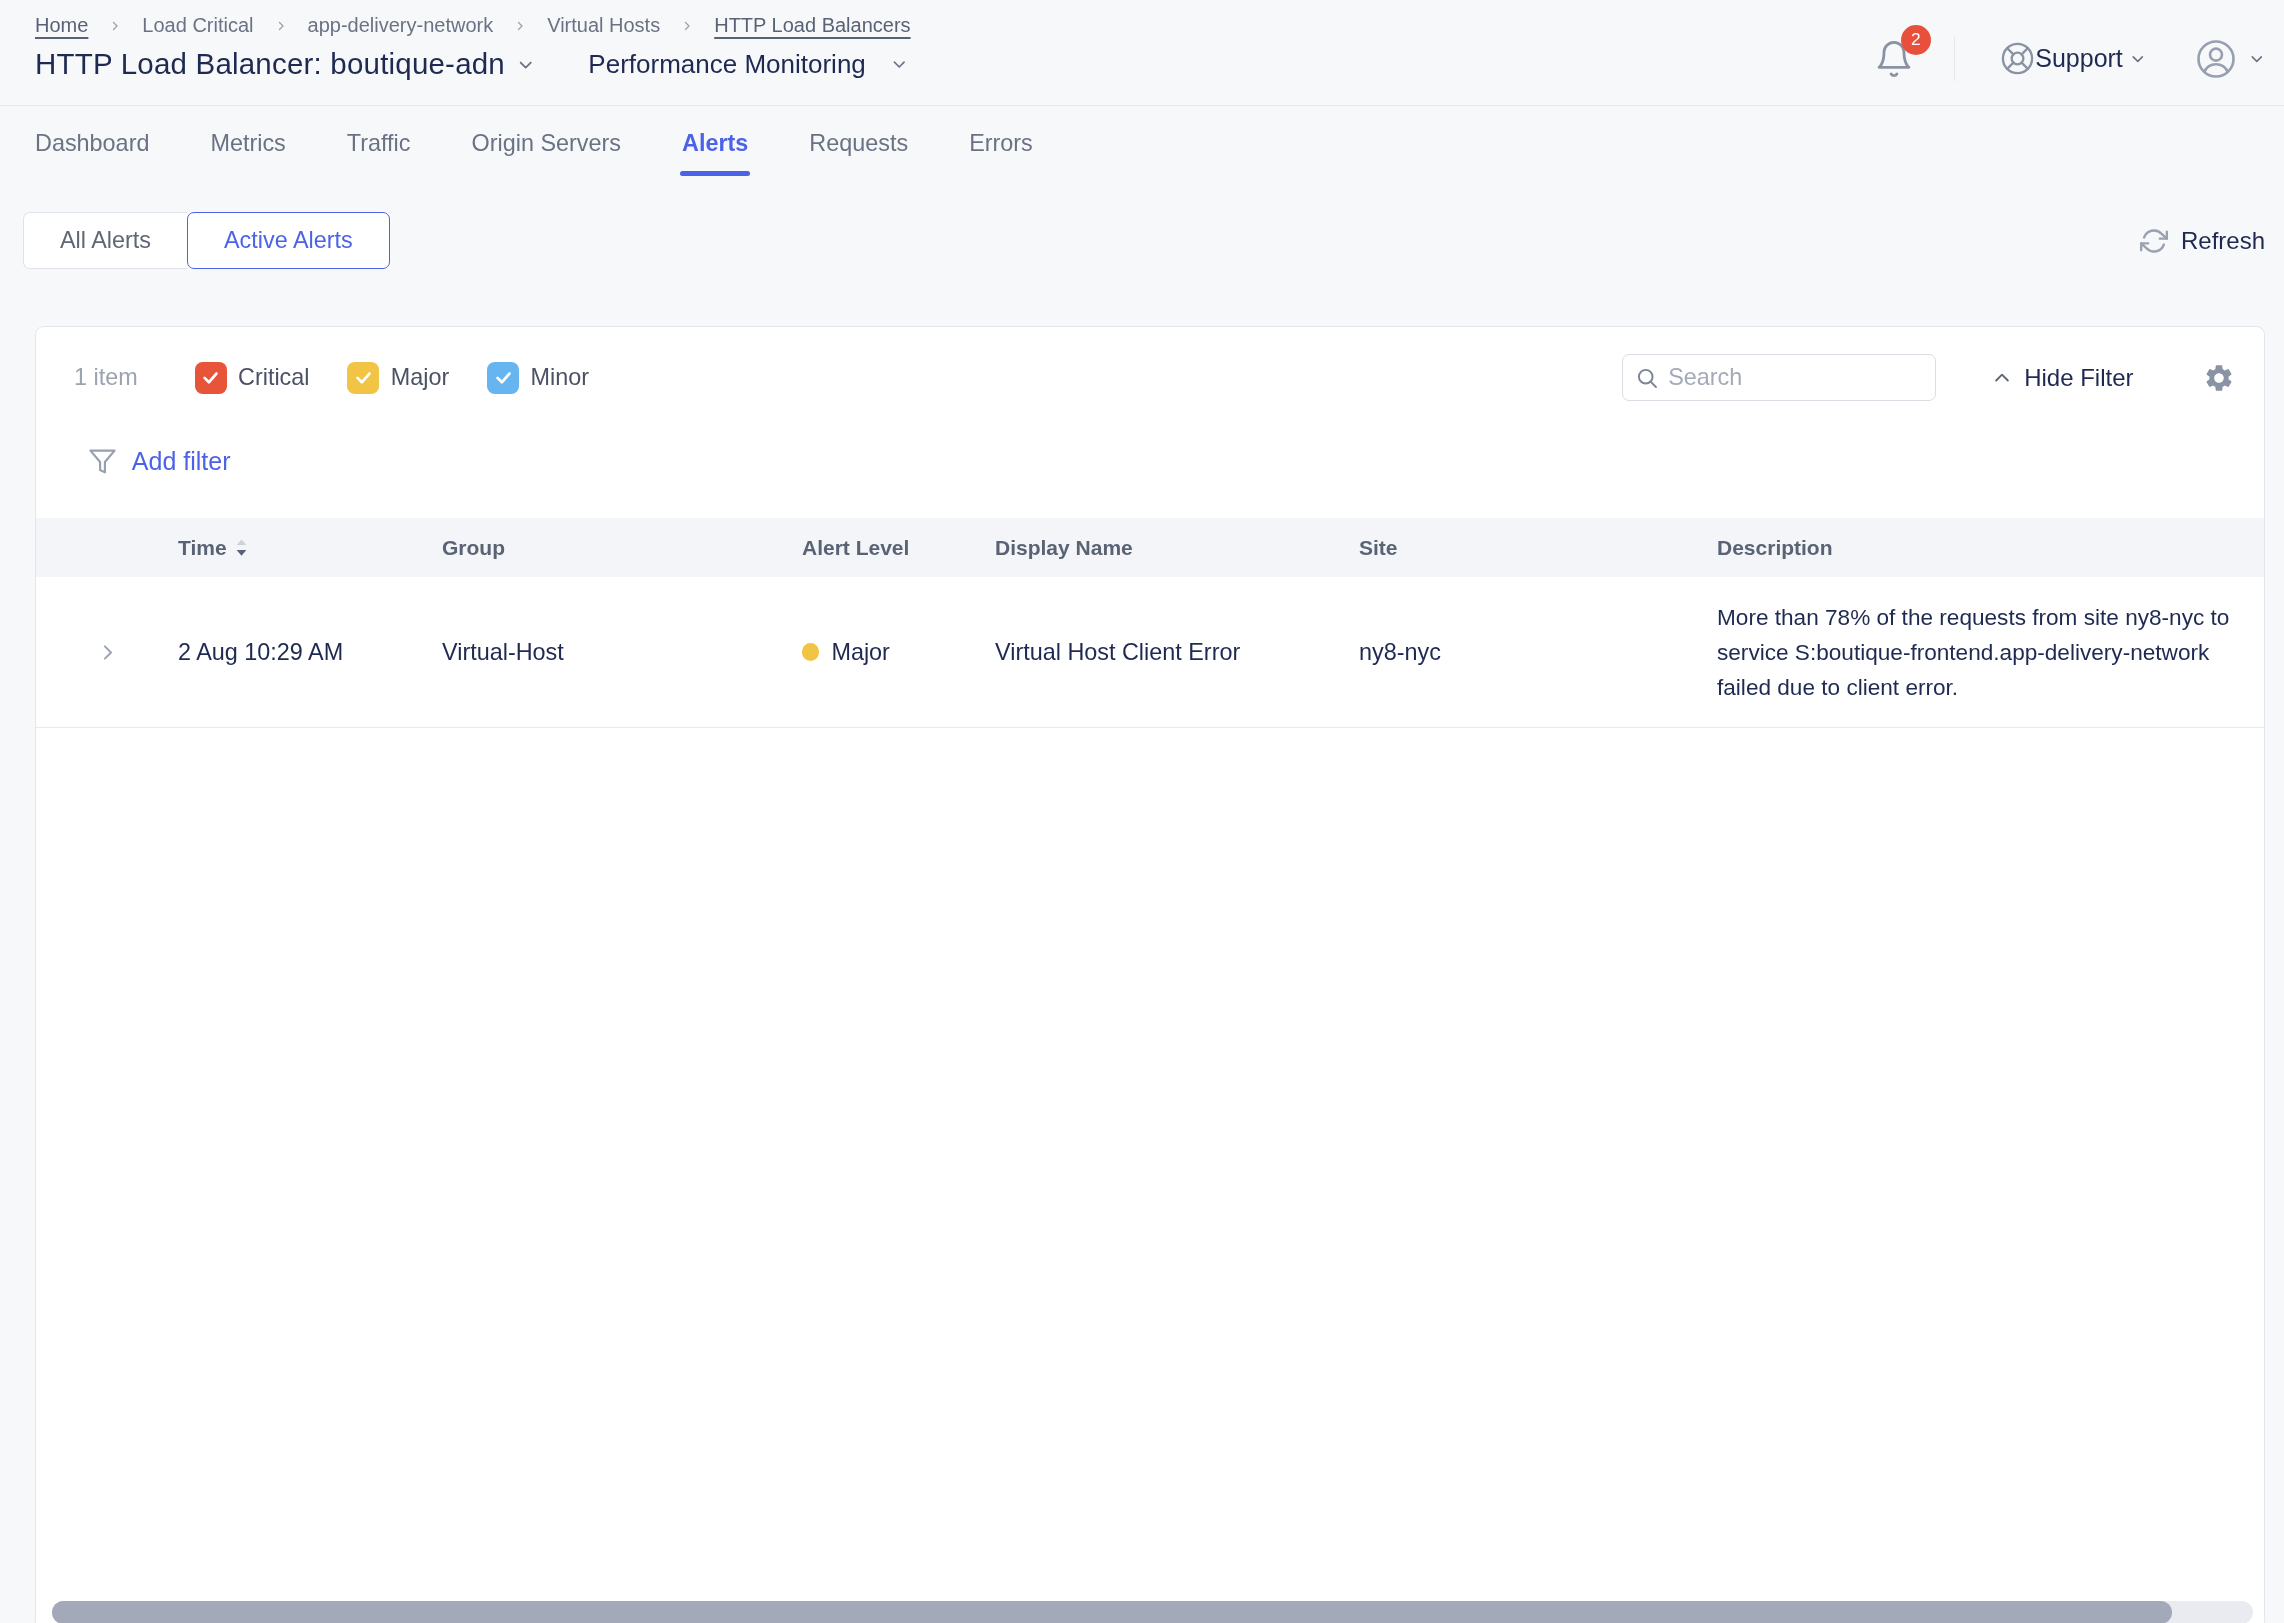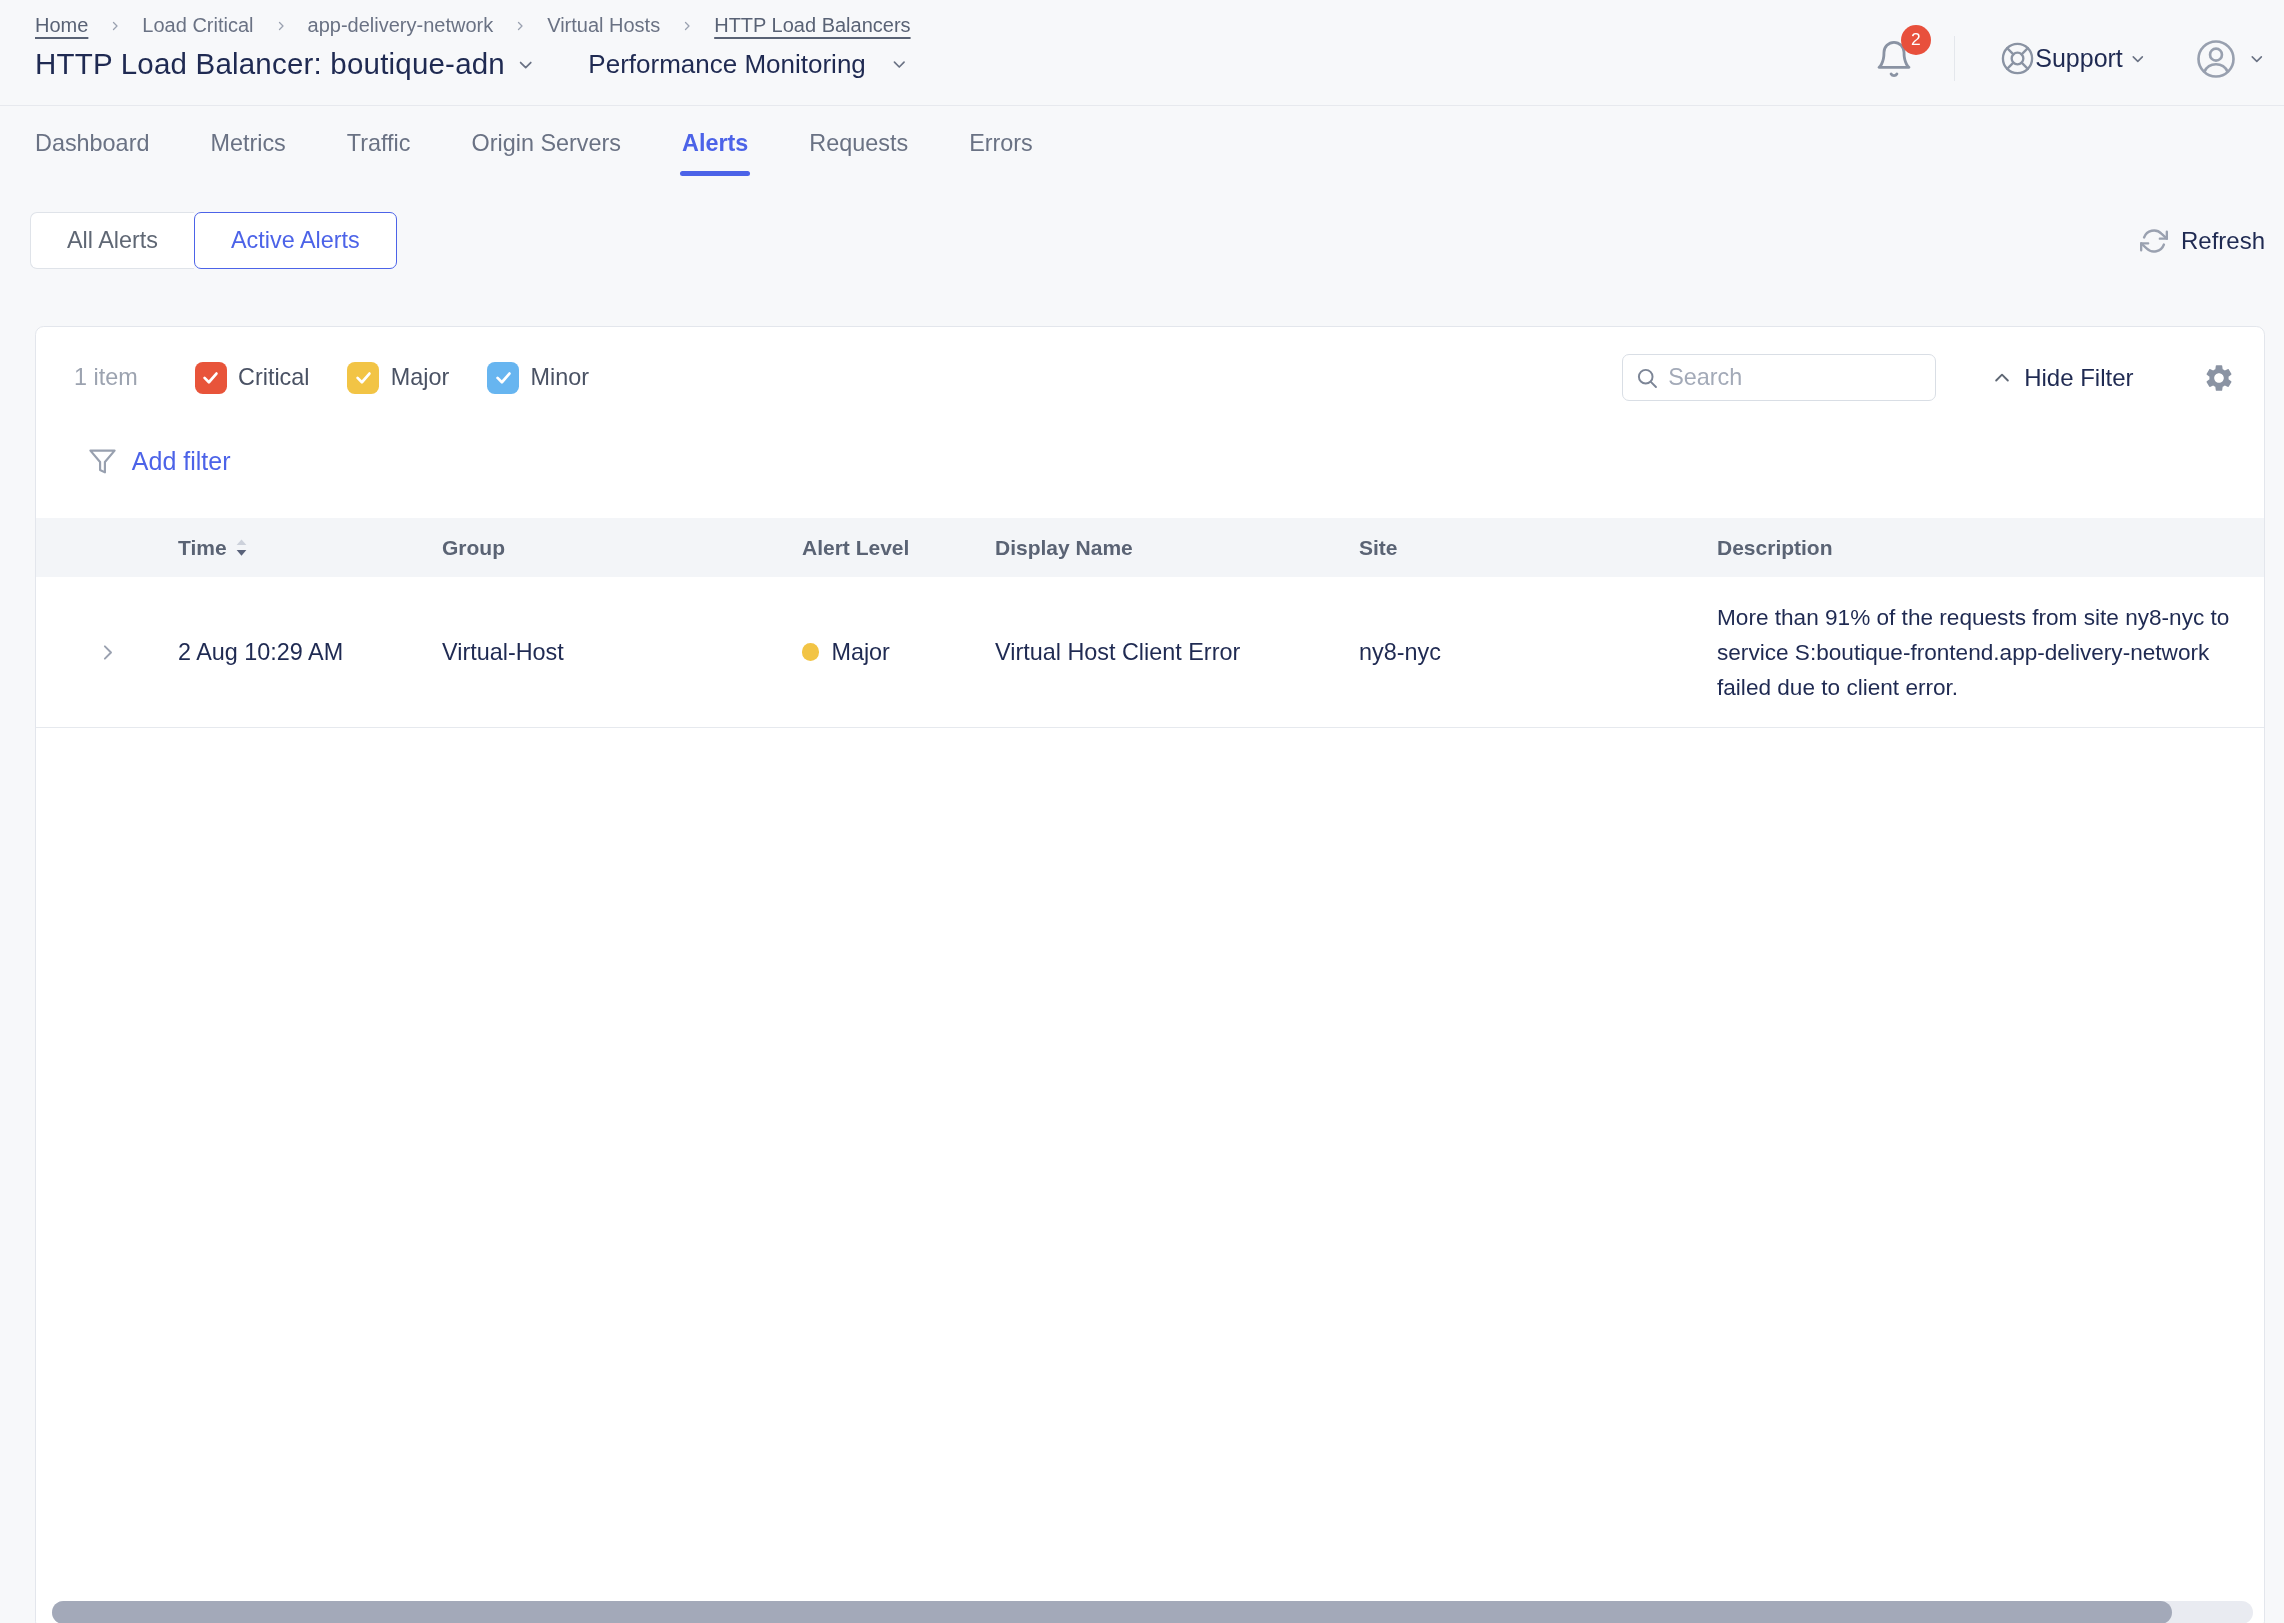--- a/index.html
+++ b/index.html
@@ -42,21 +42,21 @@
   .support .chev { margin-left:7px; }
   .account { display:flex; align-items:center; gap:12px; margin-left:50px; cursor:pointer; }
 
   
   .tabs { display:flex; gap:61px; padding:24px 0 0 35px; font-size:23.4px; color:#6A7284; }
   .tab { position:relative; padding-bottom:19px; font-weight:500; cursor:pointer; }
   .tab.active { color:#4C63E8; font-weight:700; }
   .tab-underline { position:absolute; left:-1.7px; right:-1.7px; bottom:0; height:5.2px; background:#4C63E8; border-radius:2.6px; }
 
   
-  .toolbar { display:flex; align-items:center; justify-content:space-between; padding:36px 19px 0 30px; }
+  .toolbar { display:flex; align-items:center; justify-content:space-between; padding:36px 19px 0 23px; }
   .segmented { display:flex; }
   .seg-btn { height:57px; display:flex; align-items:center; padding:0 36px; font-size:23.4px; background:#fff; cursor:pointer; }
   .seg-all { border:1.3px solid #DFE3E9; border-right:none; border-radius:7px 0 0 7px; color:#5F6774; }
   .seg-active { border:1.7px solid #4C63E8; border-radius:7px; color:#4C63E8; }
   .refresh-btn { display:flex; align-items:center; gap:13px; font-size:24px; color:#1F2A52; cursor:pointer; }
 
   
   .card {
     position:absolute; left:35px; top:326px;
     width:2230px; height:1304px;
@@ -293,21 +293,21 @@
           </svg>
       </div>
       <div>2 Aug 10:29 AM</div>
       <div>Virtual-Host</div>
       <div class="td-alert">
         <span class="level-dot"></span>
         <span>Major</span>
       </div>
       <div>Virtual Host Client Error</div>
       <div>ny8-nyc</div>
-      <div class="td-desc">More than 91% of the requests from site ny8-nyc to service S:boutique-frontend.app-delivery-network failed due to client error.</div>
+      <div class="td-desc">More than 78% of the requests from site ny8-nyc to service S:boutique-frontend.app-delivery-network failed due to client error.</div>
     </div>
   </div>
 
   <div class="hscroll-track">
     <div class="hscroll-thumb"></div>
   </div>
 </div>
 
 
 </body></html>

